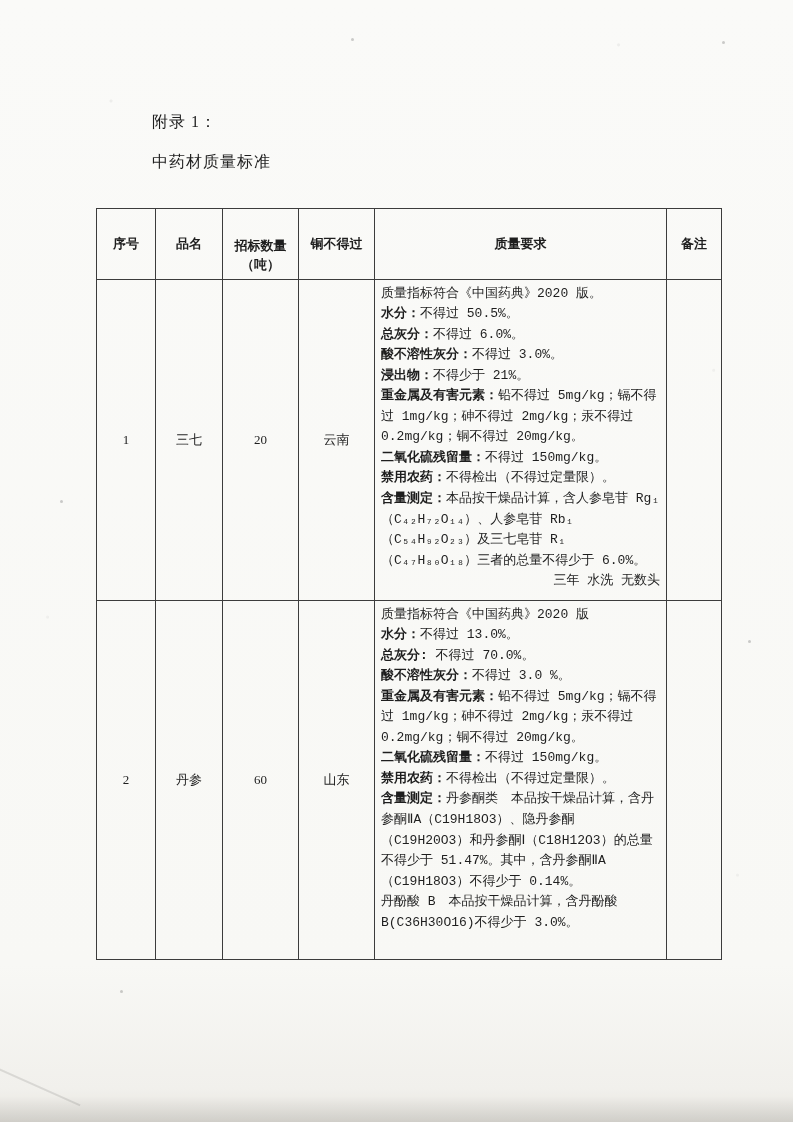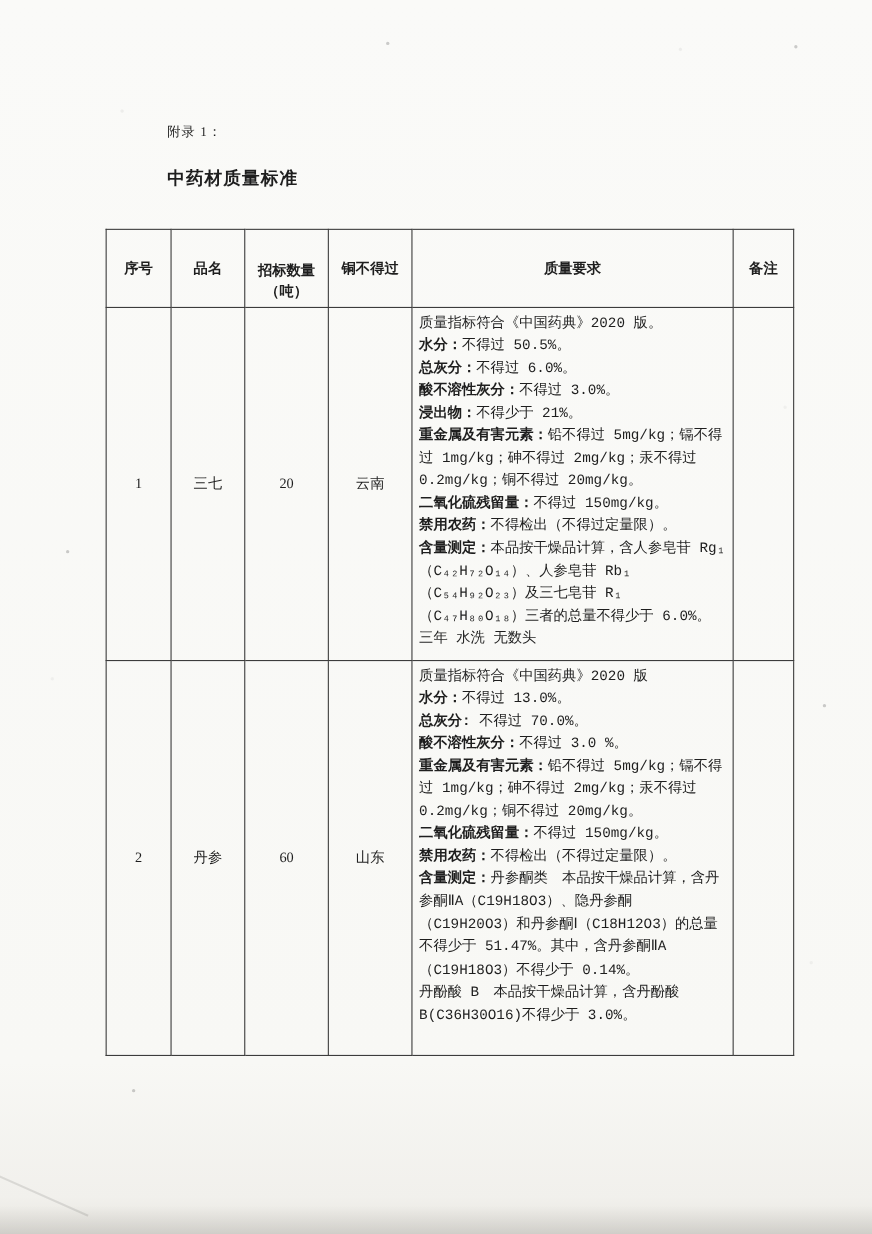--- a/index.html
+++ b/index.html
@@ -13,25 +13,25 @@
       radial-gradient(circle at 78% 4%, rgba(0,0,0,0.05) 0 1px, transparent 2px),
       radial-gradient(circle at 14% 9%, rgba(0,0,0,0.05) 0 1px, transparent 2px),
       radial-gradient(circle at 90% 33%, rgba(0,0,0,0.04) 0 1px, transparent 2px),
       radial-gradient(circle at 6% 55%, rgba(0,0,0,0.04) 0 1px, transparent 2px),
       radial-gradient(circle at 93% 78%, rgba(0,0,0,0.04) 0 1px, transparent 2px),
       linear-gradient(180deg, #fafaf8 0%, #f8f8f5 86%, #f1f0ec 97%, #e7e5df 100%);
   }
   .page { position: absolute; inset: 0; }
   .appendix {
     position: absolute; left: 152px; top: 112px;
-    font-size: 12px; letter-spacing: 1px;
+    font-size: 16px; letter-spacing: 1px;
   }
   .doc-title {
     position: absolute; left: 152px; top: 152px;
-    font-size: 16px; letter-spacing: 1px; font-weight: bold;
+    font-size: 16px; letter-spacing: 1px;
   }
   table.std {
     position: absolute; left: 96px; top: 208px;
     width: 625px;
     border-collapse: collapse;
     table-layout: fixed;
     font-size: 13px;
   }
   table.std col.c-index    { width: 59px; }
   table.std col.c-name     { width: 67px; }
@@ -125,21 +125,21 @@
           <div>
               <div class="q-line"><span class="q-b"></span><span class="q-t">质量指标符合《中国药典》2020 版。</span></div>
               <div class="q-line"><span class="q-b">水分：</span><span class="q-t">不得过 50.5%。</span></div>
               <div class="q-line"><span class="q-b">总灰分：</span><span class="q-t">不得过 6.0%。</span></div>
               <div class="q-line"><span class="q-b">酸不溶性灰分：</span><span class="q-t">不得过 3.0%。</span></div>
               <div class="q-line"><span class="q-b">浸出物：</span><span class="q-t">不得少于 21%。</span></div>
               <div class="q-line"><span class="q-b">重金属及有害元素：</span><span class="q-t">铅不得过 5mg/kg；镉不得过 1mg/kg；砷不得过 2mg/kg；汞不得过 0.2mg/kg；铜不得过 20mg/kg。</span></div>
               <div class="q-line"><span class="q-b">二氧化硫残留量：</span><span class="q-t">不得过 150mg/kg。</span></div>
               <div class="q-line"><span class="q-b">禁用农药：</span><span class="q-t">不得检出（不得过定量限）。</span></div>
               <div class="q-line"><span class="q-b">含量测定：</span><span class="q-t">本品按干燥品计算，含人参皂苷 Rg₁（C₄₂H₇₂O₁₄）、人参皂苷 Rb₁（C₅₄H₉₂O₂₃）及三七皂苷 R₁（C₄₇H₈₀O₁₈）三者的总量不得少于 6.0%。</span></div>
-              <div class="q-line" style="text-align: left;"><span class="q-b"></span><span class="q-t">三年  水洗  无数头</span></div>
+              <div class="q-line" style="text-align: right;"><span class="q-b"></span><span class="q-t">三年  水洗  无数头</span></div>
             </div>
         </td>
         <td></td>
       </tr>
       <tr class="data-row-2">
         <td class="center-cell">2</td>
         <td class="center-cell">丹参</td>
         <td class="center-cell">60</td>
         <td class="center-cell">山东</td>
         <td class="quality-cell">

